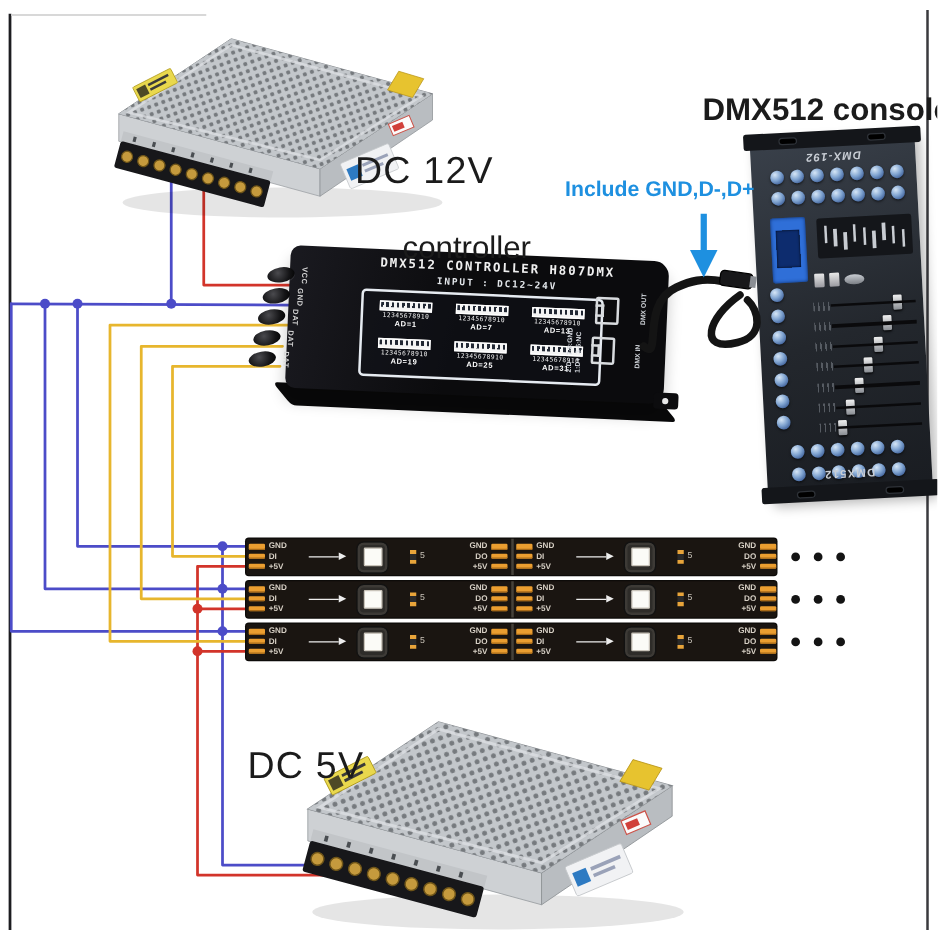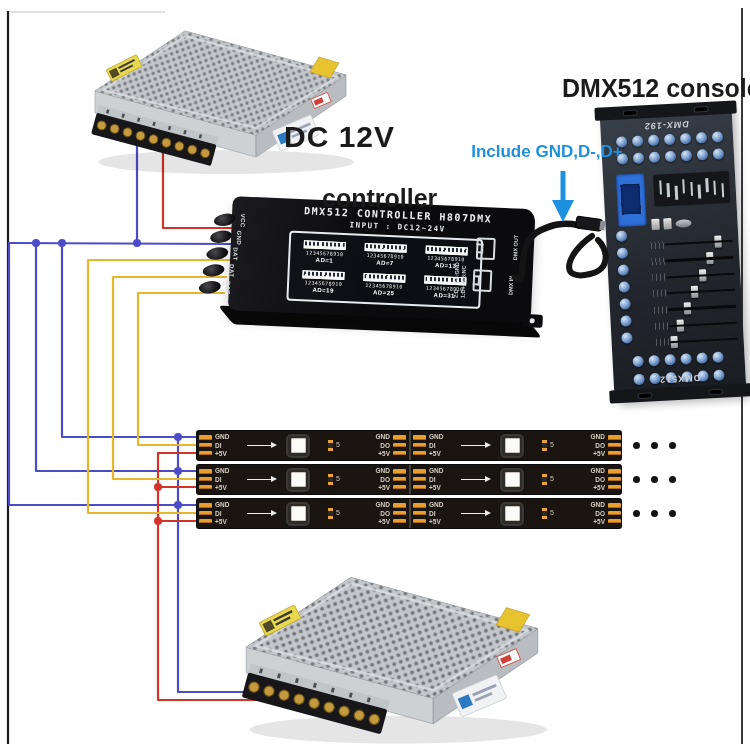--- a/index.html
+++ b/index.html
@@ -2,27 +2,27 @@
 <html><head>
 <meta charset="utf-8">
 <style>
   html,body{margin:0;padding:0;background:#ffffff;}
   #stage{position:relative;width:750px;height:750px;background:#ffffff;overflow:hidden;
          font-family:"Liberation Sans",sans-serif;}
   svg{display:block}
   #wire-layer{position:absolute;left:0;top:0;z-index:1}
   #overlay-layer{position:absolute;left:0;top:0;z-index:5;pointer-events:none}
   .device{position:absolute;z-index:2}
-  .biglabel{position:absolute;z-index:6;color:#1b1b1b;font-weight:bold;white-space:nowrap}
+  .biglabel{position:absolute;z-index:6;color:#1b1b1b;font-weight:normal;white-space:nowrap}
   .t-dc12{left:284px;top:120px;font-size:30px;letter-spacing:1px}
-  .t-ctrl{left:322px;top:184px;font-size:25px;font-weight:700}
+  .t-ctrl{left:322px;top:184px;font-size:25px;font-weight:400}
   .t-console{left:562px;top:74px;font-size:25px;font-weight:600}
   .t-strip{left:322px;top:403px;font-size:21px;font-weight:600}
   .t-dc5{left:198px;top:596px;font-size:30px;letter-spacing:1px}
-  .t-include{left:452px;top:142px;font-size:17px;font-weight:600;width:190px;text-align:center}
+  .t-include{left:452px;top:142px;font-size:17px;font-weight:600;width:190px;}
 
   
   .controller{left:198px;top:200px;width:335px;height:128px;transform:rotate(2.5deg)}
   .ctrl-body{position:absolute;left:32px;top:2px;right:0;bottom:12px;
     background:linear-gradient(100deg,#1a1a20,#0b0b0d 45%);border-radius:8px 12px 12px 8px;
     box-shadow:0 10px 12px rgba(0,0,0,.22)}
   .ctrl-bottom{position:absolute;left:30px;right:-4px;bottom:-2px;height:18px;background:#09090a;
     transform:skewX(42deg);border-radius:4px;z-index:-1}
   .ctrl-ear{position:absolute;right:-12px;bottom:-4px;width:20px;height:13px;background:#0c0c0e;border-radius:3px}
   .ctrl-ear::after{content:"";position:absolute;left:7px;top:4px;width:5px;height:5px;border-radius:50%;background:#e8e8e8}
@@ -629,14 +629,15 @@
     <g>
       <line x1="563" y1="171" x2="563" y2="202" stroke-width="5" stroke="#1e90e0"></line>
       <polygon points="552,200 574,200 563,222" fill="#1e90e0"></polygon>
     </g>
   </svg>
 
   <div class="biglabel t-dc12">DC 12V</div>
   <div class="biglabel t-ctrl">controller</div>
   <div class="biglabel t-console">DMX512 console</div>
   <div class="biglabel t-include" style="color: rgb(30, 144, 224);">Include GND,D-,D+</div>
+  <div class="biglabel t-dc5">DC 5V</div>
 
 </div>
 
 </body></html>

